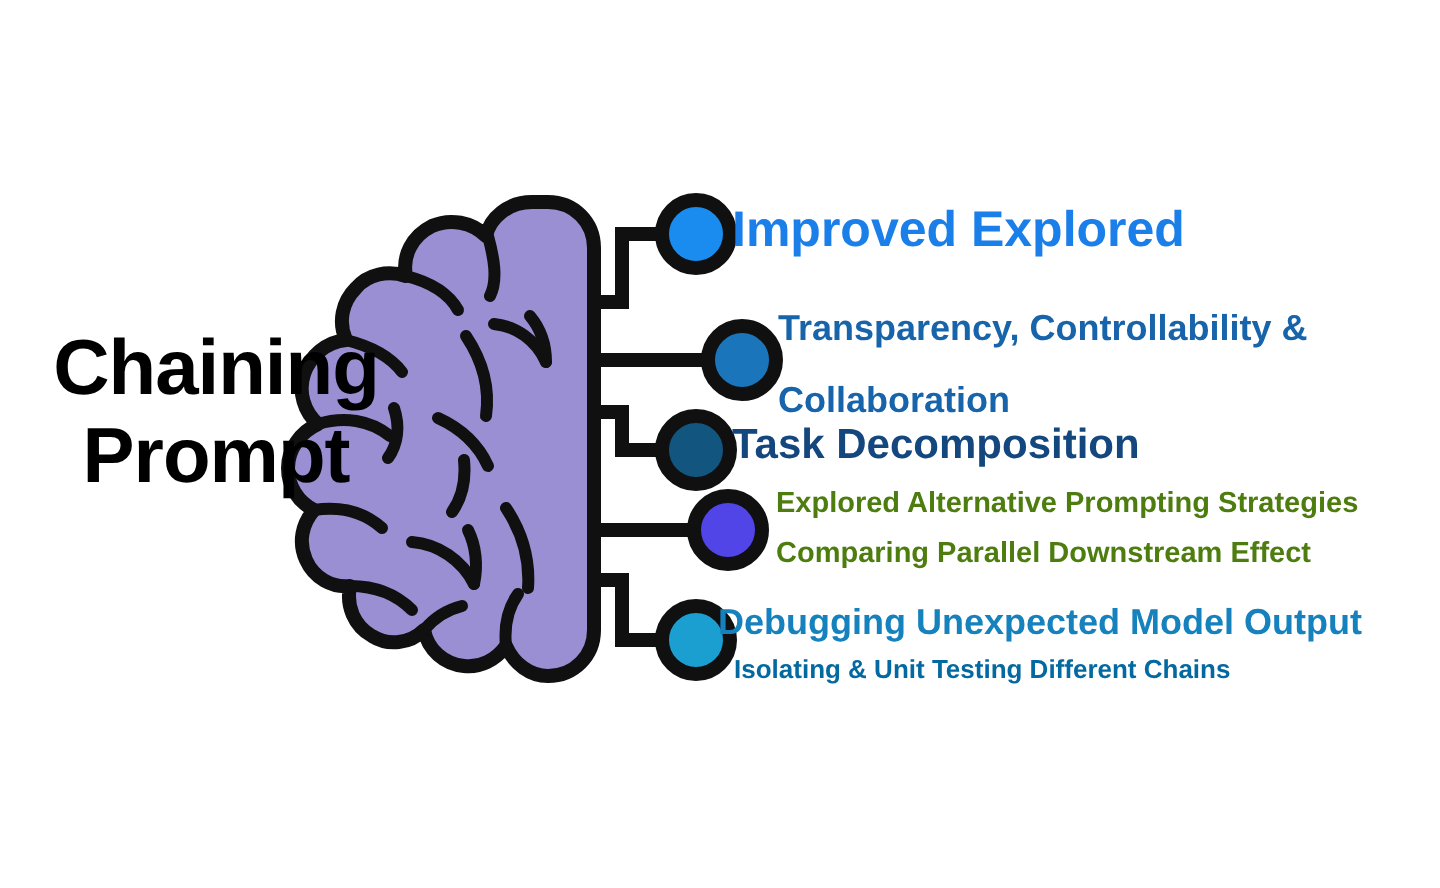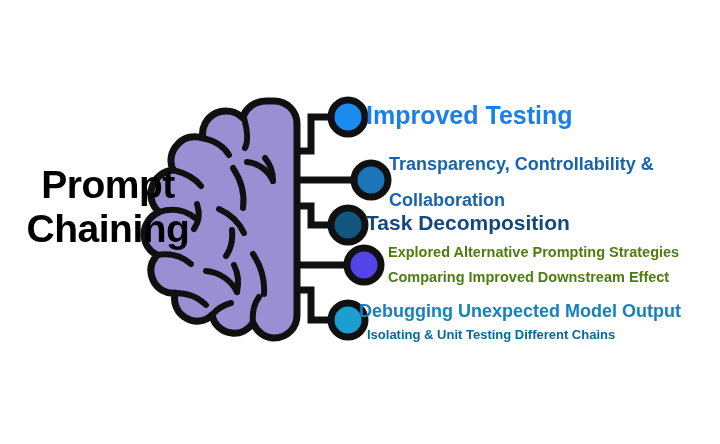--- a/index.html
+++ b/index.html
@@ -154,32 +154,32 @@
   <g>
     <circle cx="348" cy="117" r="17" fill="#1a8cf0" stroke="#101010" stroke-width="7"></circle>
     <circle cx="371" cy="180" r="17" fill="#1b75bb" stroke="#101010" stroke-width="7"></circle>
     <circle cx="348" cy="225" r="17" fill="#12557f" stroke="#101010" stroke-width="7"></circle>
     <circle cx="364" cy="265" r="17" fill="#5145e8" stroke="#101010" stroke-width="7"></circle>
     <circle cx="348" cy="320" r="17" fill="#1a9fd0" stroke="#101010" stroke-width="7"></circle>
   </g>
 </svg>
 
 <div class="title-block">
+  <span class="title-line">Chaining</span>
   <span class="title-line">Prompt</span>
-  <span class="title-line">Chaining</span>
 </div>
 
-<div class="label l1">Improved Testing</div>
+<div class="label l1">Improved Explored</div>
 
 <div class="label l2 wrap">
   <span class="sub-line">Transparency, Controllability &amp;</span>
   <span class="sub-line">Collaboration</span>
 </div>
 
 <div class="label l3">Task Decomposition</div>
 
 <div class="label l4">
   <span class="sub-line">Explored Alternative Prompting Strategies</span>
-  <span class="sub-line">Comparing Improved Downstream Effect</span>
+  <span class="sub-line">Comparing Parallel Downstream Effect</span>
 </div>
 
 <div class="label l5a">Debugging Unexpected Model Output</div>
 <div class="label l5b">Isolating &amp; Unit Testing Different Chains</div>
 
 </body></html>

